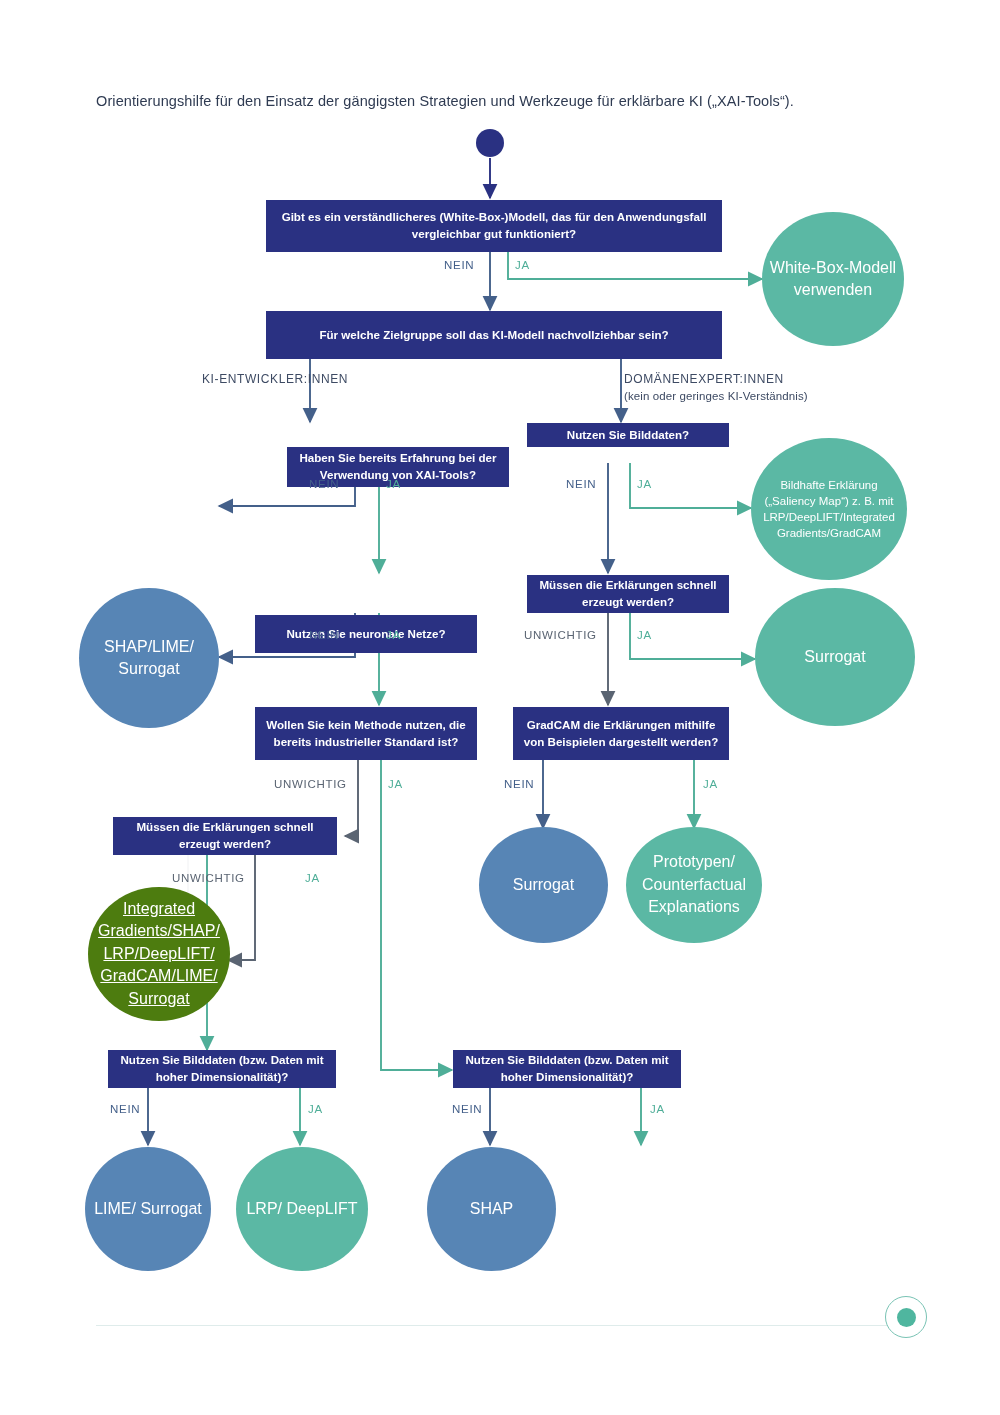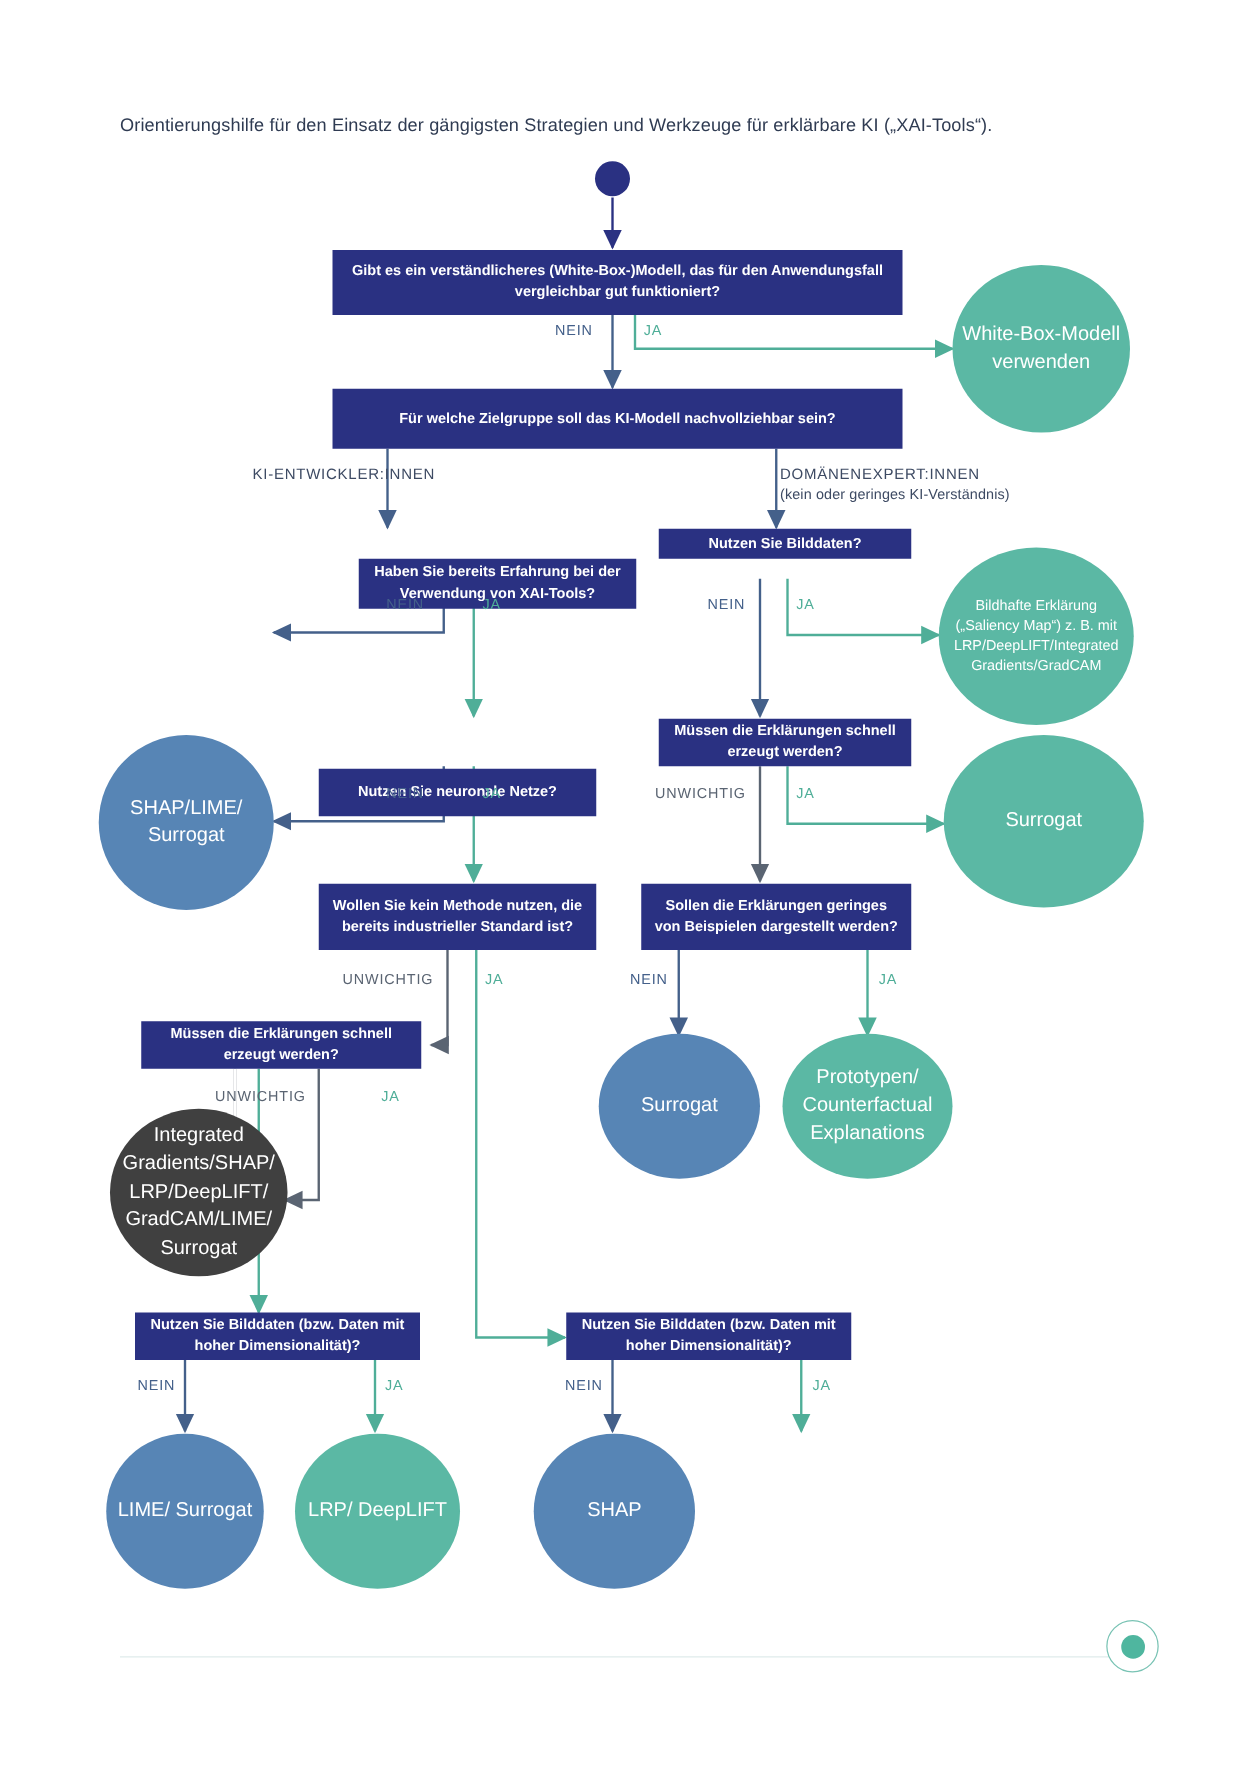--- a/index.html
+++ b/index.html
@@ -20,21 +20,21 @@
     font-size:11.6px;font-weight:bold;line-height:1.45;box-sizing:border-box;padding:0 8px;
   }
   
   .circ{
     position:absolute;border-radius:50%;color:#ffffff;
     display:flex;align-items:center;justify-content:center;text-align:center;
     font-size:16px;line-height:1.4;box-sizing:border-box;padding:4px;
   }
   .c-teal{background:#5bb8a4;}
   .c-blue{background:#5785b5;}
-  .c-gray{background:#404040;}
+  .c-gray{background:#4d7c0f;text-decoration:underline;}
 
   
   .lbl{position:absolute;font-size:11.5px;letter-spacing:.7px;white-space:nowrap;}
   .l-nein{color:#44608a;}
   .l-ja{color:#4fae98;}
   .l-unw{color:#5a6472;}
   .l-path{color:#3d4a63;font-size:12px;letter-spacing:.6px;}
   .l-sub{color:#3d4a63;font-size:11.5px;letter-spacing:.1px;}
 
   
@@ -131,21 +131,21 @@
   <div class="box" style="left:255px;top:447px;width:222px;height:40px;margin-left:32px;">Haben Sie bereits Erfahrung bei der Verwendung von XAI-Tools?</div>
 
   <div class="box" style="left:527px;top:423px;width:202px;height:24px;">Nutzen Sie Bilddaten?</div>
 
   <div class="box" style="left:255px;top:575px;width:222px;height:38px;margin-top:40px;">Nutzen Sie neuronale Netze?</div>
 
   <div class="box" style="left:527px;top:575px;width:202px;height:38px;">Müssen die Erklärungen schnell erzeugt werden?</div>
 
   <div class="box" style="left:255px;top:707px;width:222px;height:53px;">Wollen Sie kein Methode nutzen, die bereits industrieller Standard ist?</div>
 
-  <div class="box" style="left:513px;top:707px;width:216px;height:53px;">Sollen die Erklärungen geringes von  Beispielen dargestellt werden?</div>
+  <div class="box" style="left:513px;top:707px;width:216px;height:53px;">GradCAM die Erklärungen mithilfe von  Beispielen dargestellt werden?</div>
 
   <div class="box" style="left:113px;top:817px;width:224px;height:38px;">Müssen die Erklärungen schnell erzeugt werden?</div>
 
   <div class="box" style="left:108px;top:1050px;width:228px;height:38px;">Nutzen Sie Bilddaten (bzw. Daten mit hoher Dimensionalität)?</div>
 
   <div class="box" style="left:453px;top:1050px;width:228px;height:38px;">Nutzen Sie Bilddaten (bzw. Daten mit hoher Dimensionalität)?</div>
 
   <div class="circ c-teal" style="left:762px;top:212px;width:142px;height:134px;">White-Box-Modell verwenden</div>
 
 

